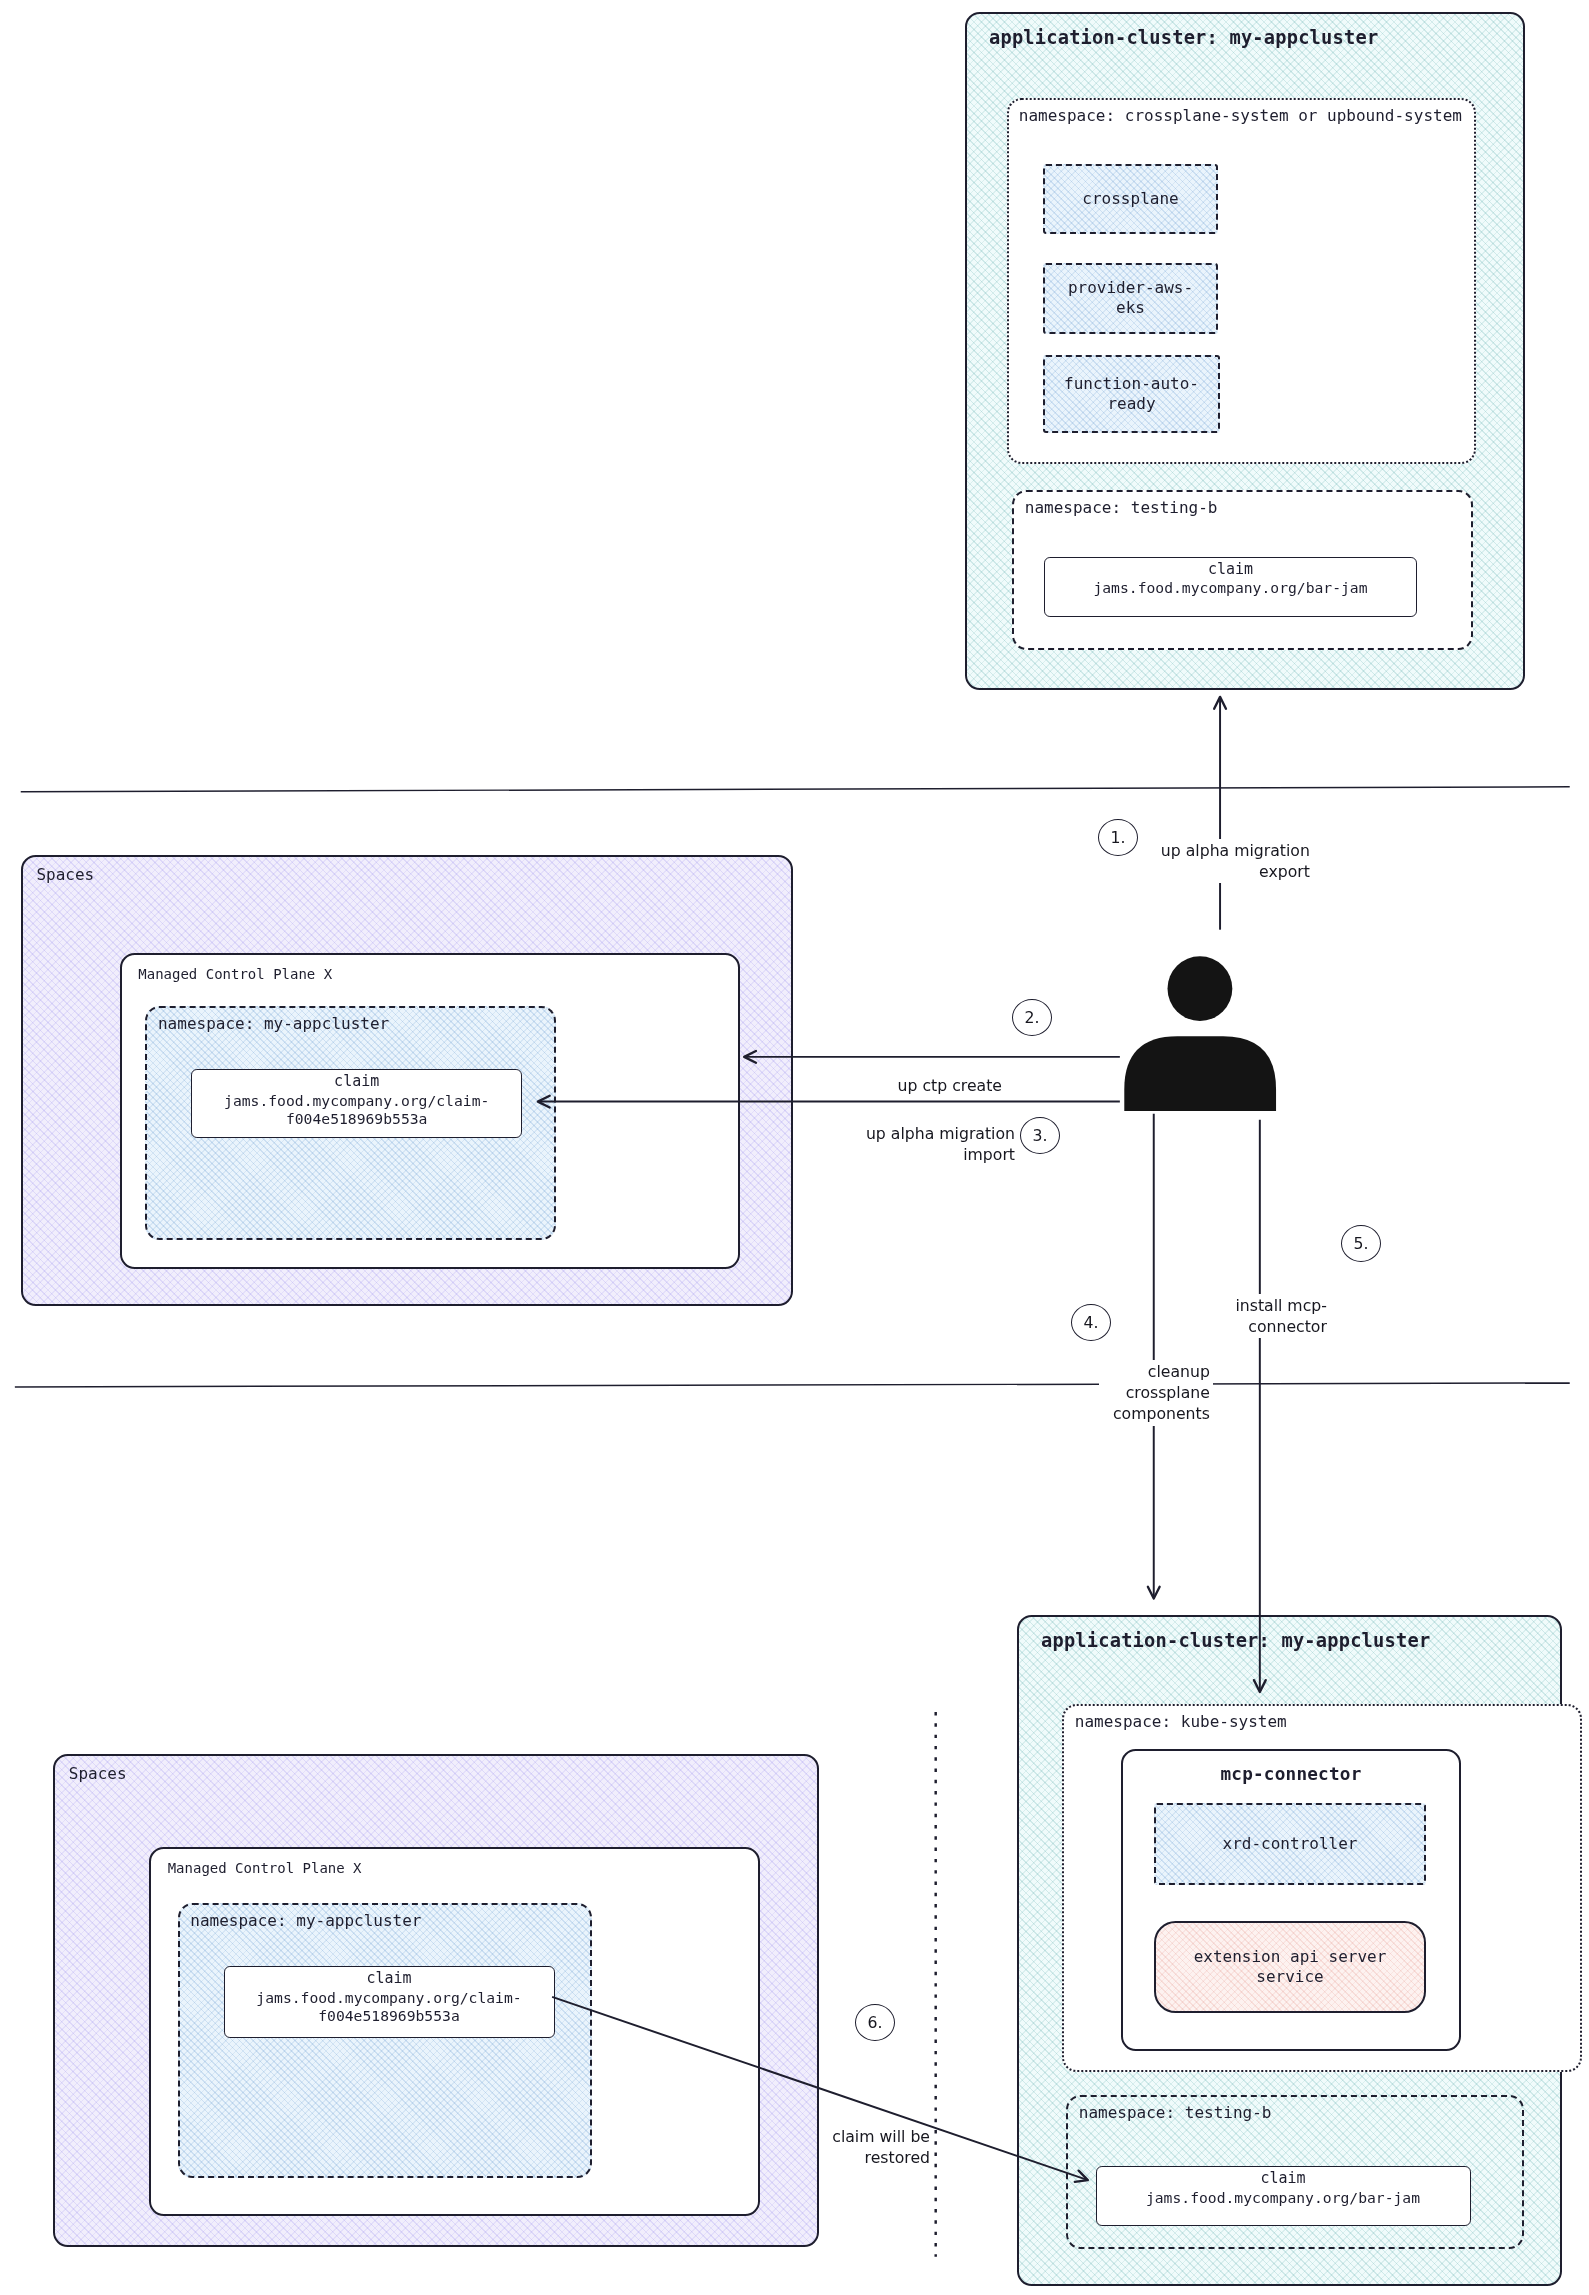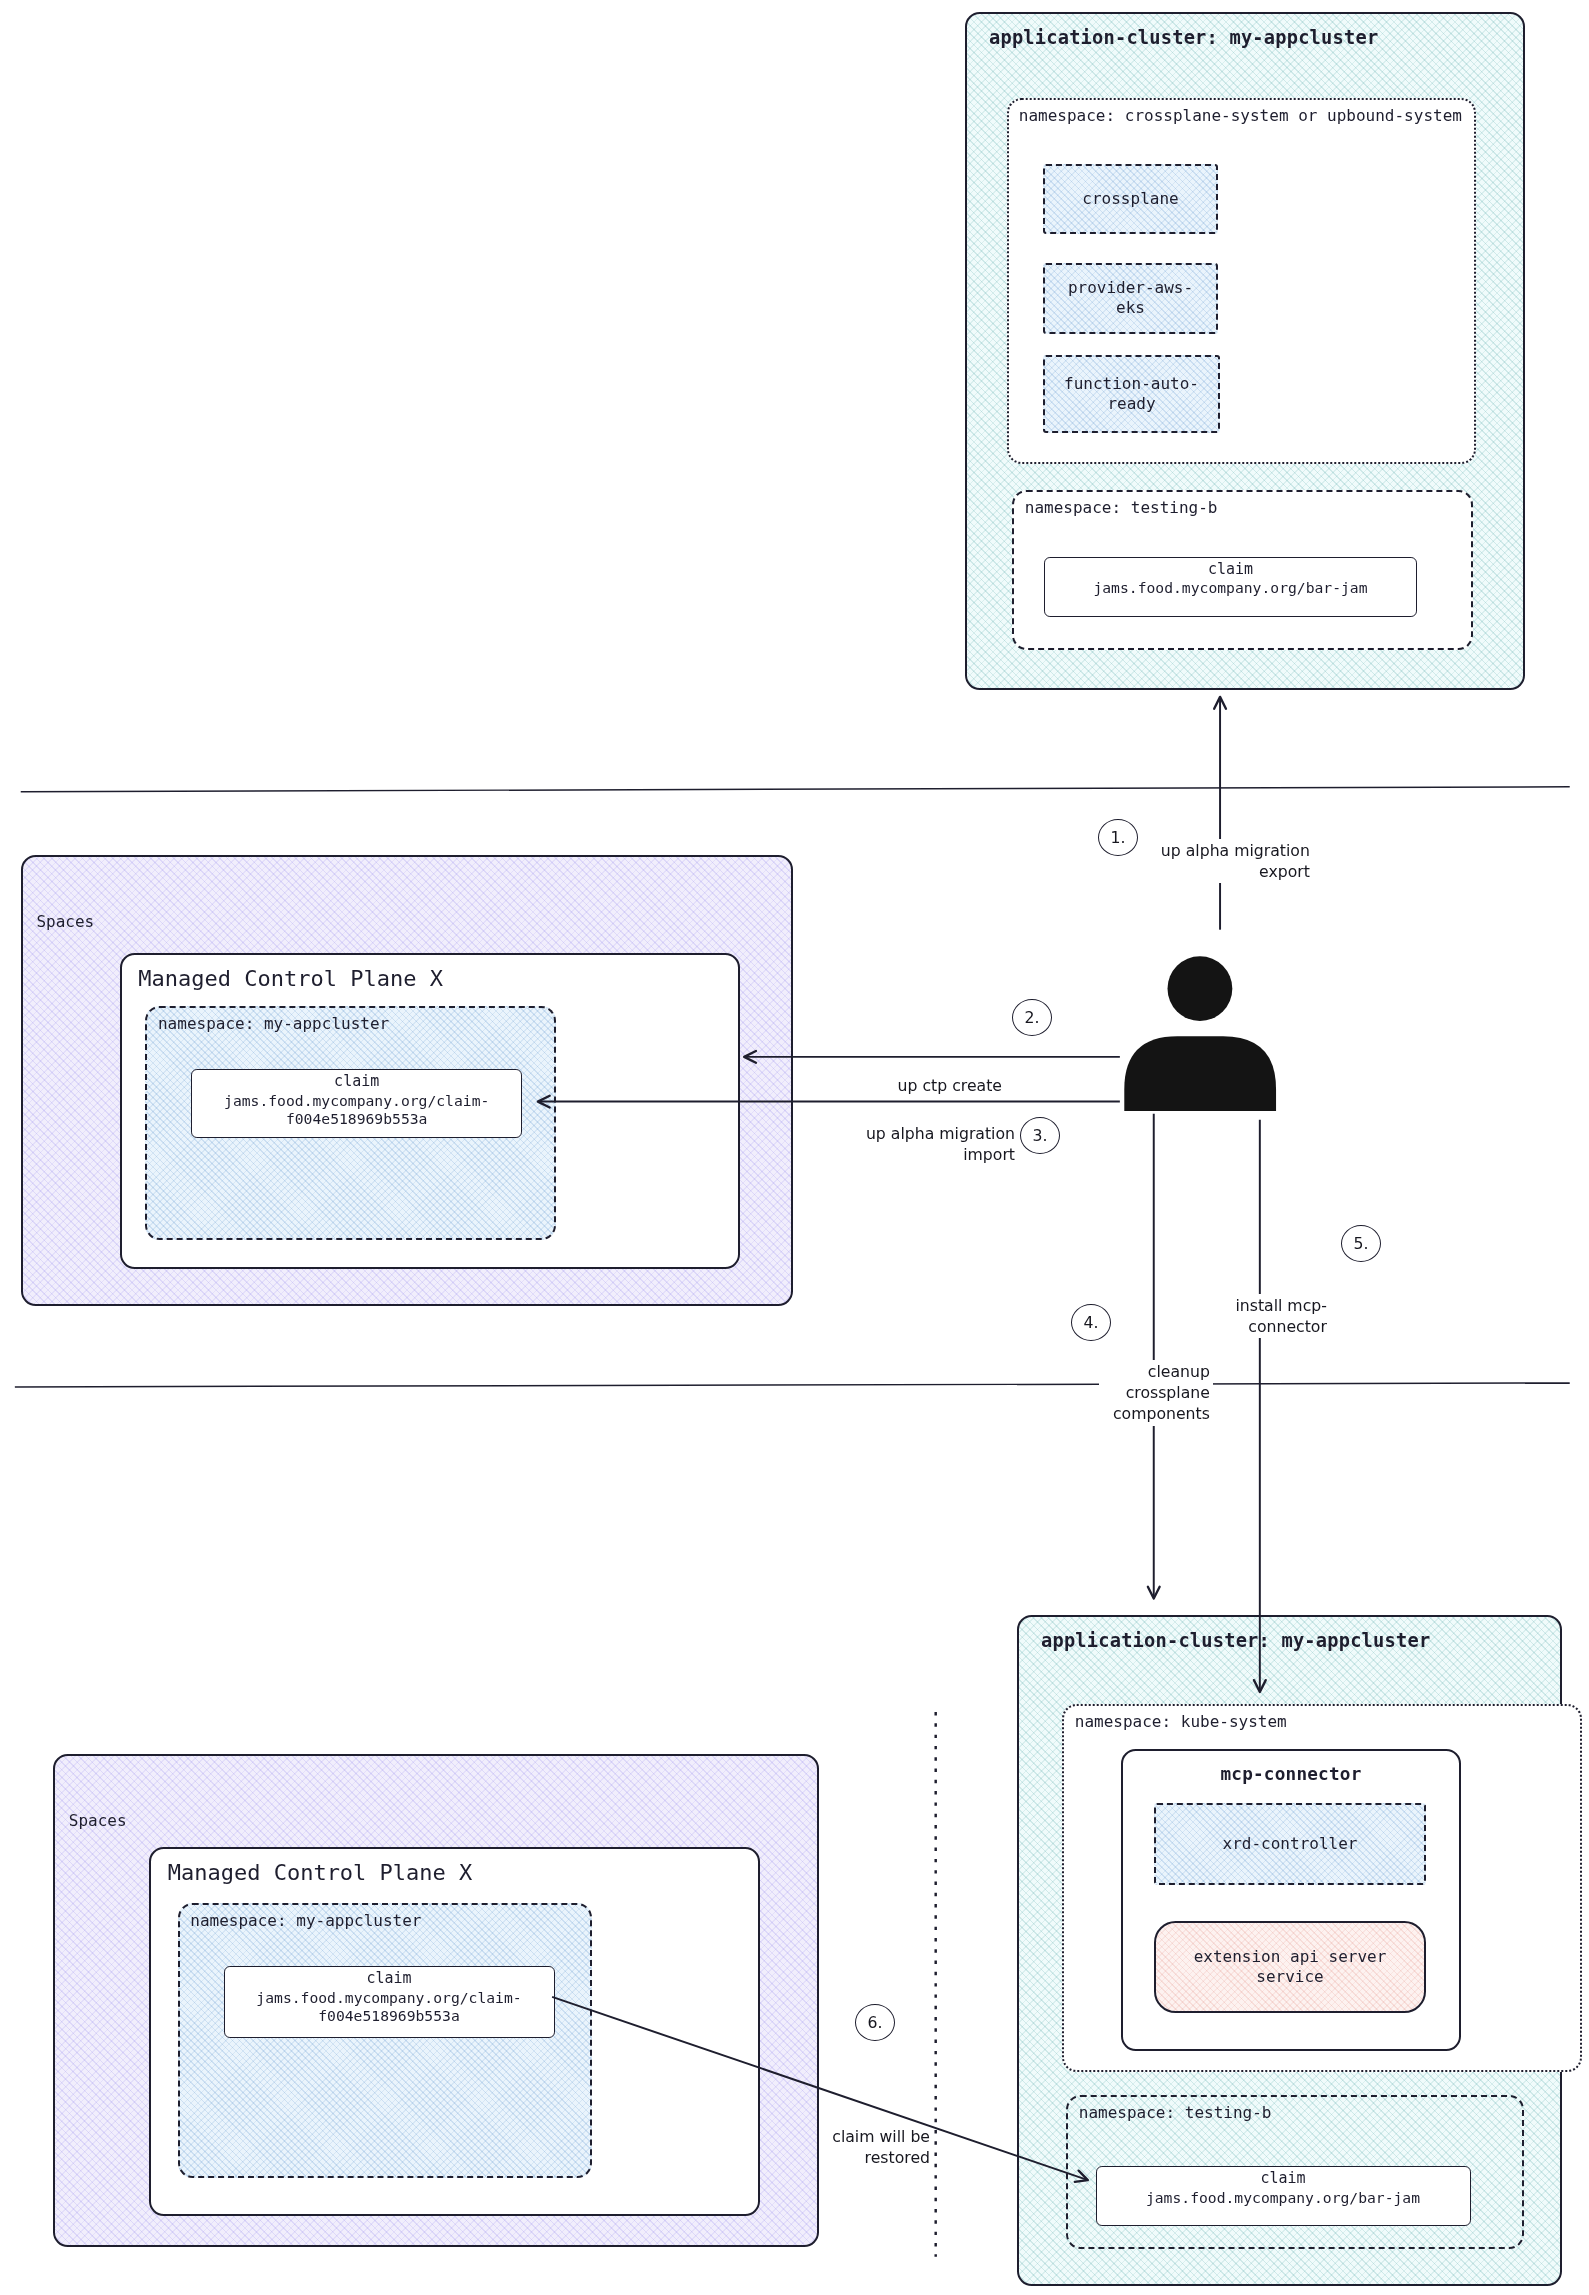--- a/index.html
+++ b/index.html
@@ -43,22 +43,22 @@
   .bd-dashed { border:2px dashed #1e1e2e; }
   .bd-dotted { border:2px dotted #1e1e2e; }
 
   .r-lg { border-radius:14.7px; }
   .r-md { border-radius:3px; }
   .r-sm { border-radius:5.9px; }
   .r-xl { border-radius:21.6px; }
 
   .box-title   { font-size:18.7px; font-weight:700; letter-spacing:0.2px; }
   .ns-label    { font-size:16px; font-weight:500; }
-  .mcp-title   { font-size:22px; font-weight:500; }
-  .spaces-label{ font-size:16px; font-weight:500;margin-top:47px; }
+  .mcp-title   { font-size:14px; font-weight:500; }
+  .spaces-label{ font-size:16px; font-weight:500; }
 
   .comp {
     display:flex; align-items:center; justify-content:center; text-align:center;
     font-size:16px; line-height:1.25; padding:0 8.8px;
   }
   .claim-box {
     display:flex; flex-direction:column; align-items:center; justify-content:flex-start;
     text-align:center; padding:2px 8.8px;
   }
   .claim-kind { font-size:15px; line-height:1.3; }

